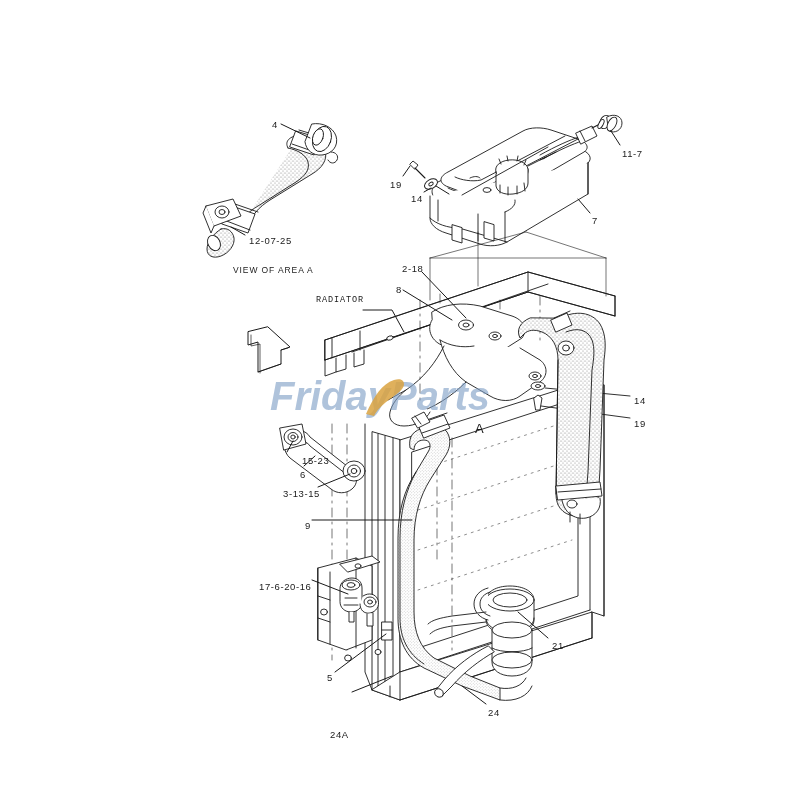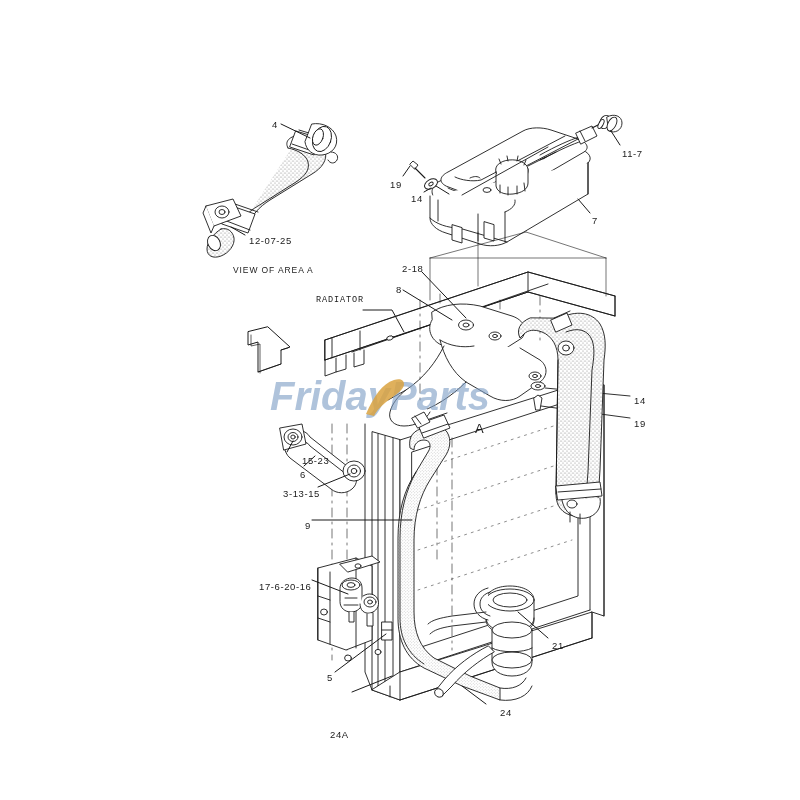--- a/index.html
+++ b/index.html
@@ -425,15 +425,15 @@
   <div class="lbl" style="left:634px; top:396px;">14</div>
   <div class="lbl" style="left:634px; top:419px;">19</div>
   <div class="lbl" style="left:262px; top:456px;margin-left:40px;">15-23</div>
   <div class="lbl" style="left:300px; top:470px;">6</div>
   <div class="lbl" style="left:277px; top:489px;margin-left:6px;">3-13-15</div>
   <div class="lbl" style="left:305px; top:521px;">9</div>
   <div class="lbl" style="left:259px; top:582px;">17-6-20-16</div>
   <div class="lbl" style="left:327px; top:673px;">5</div>
   <div class="lbl" style="left:330px; top:730px;">24A</div>
   <div class="lbl" style="left:552px; top:641px;">21</div>
-  <div class="lbl" style="left:488px; top:708px;margin-left:12px;">24</div>
+  <div class="lbl" style="left:488px; top:708px;">24</div>
 
 </div>
 
 </body></html>

